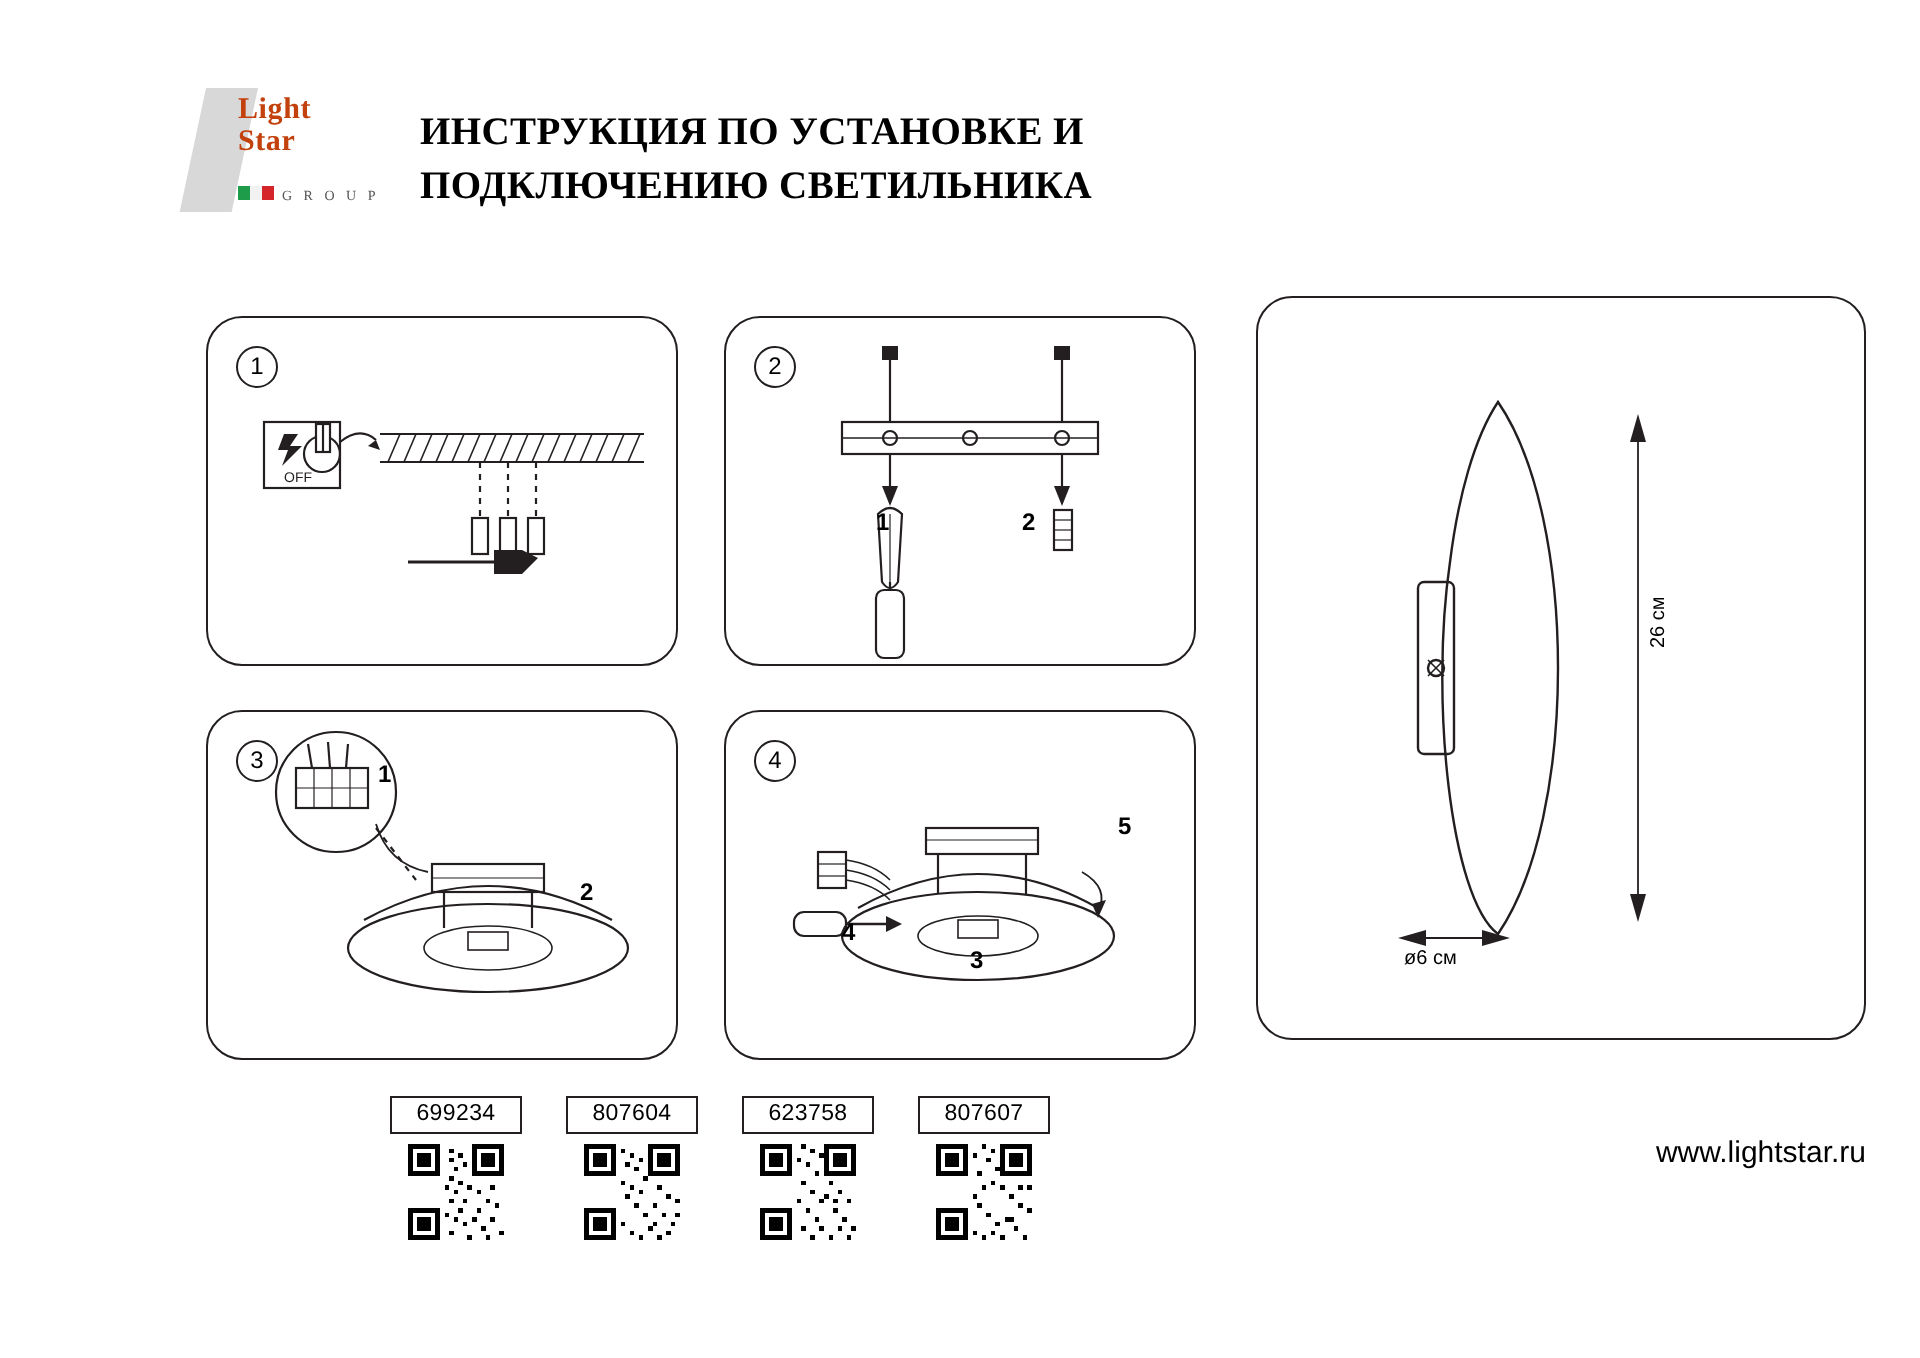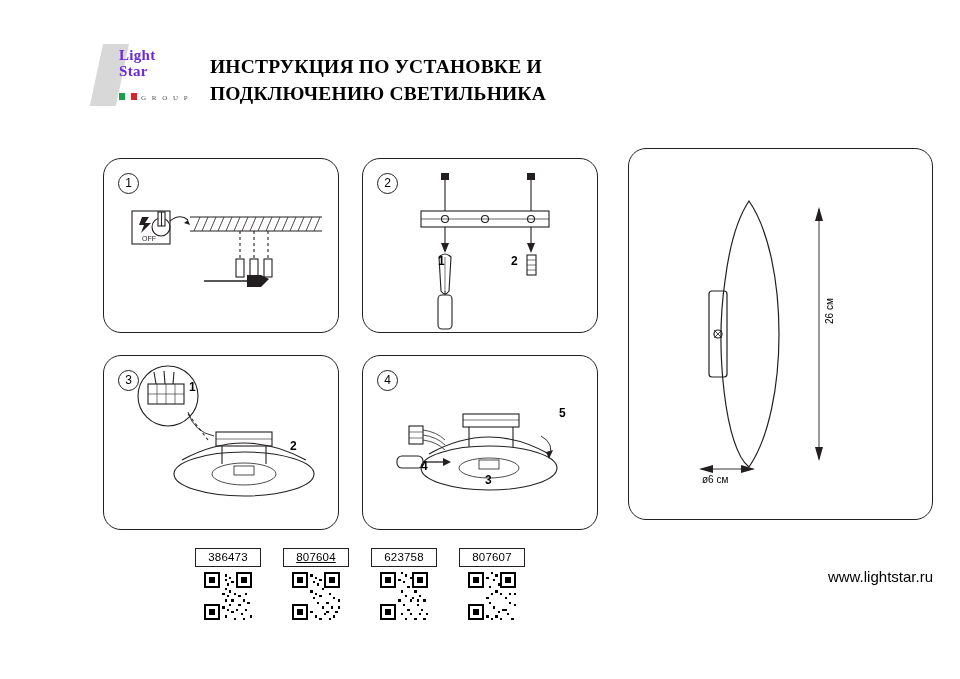--- a/index.html
+++ b/index.html
@@ -39,21 +39,21 @@
   }
   .logo-text {
     position: absolute;
     left: 16px;
     top: 4px;
     font-family: "Liberation Serif", serif;
     font-weight: bold;
     font-size: 15px;
     line-height: 15px;
     letter-spacing: 0.3px;
-    color: #6d28d9;
+    color: #c2410c;
   }
   .logo-text div { margin-bottom: 1px; }
   .logo-group {
     position: absolute;
     left: 38px;
     top: 50px;
     font-family: "Liberation Serif", serif;
     font-size: 7px;
     letter-spacing: 2px;
     color: #555;
@@ -381,21 +381,21 @@
       </g>
     </svg>
 
     <div class="lbl-small" style="left:196px; top:175px; transform:rotate(-90deg); transform-origin:left top; white-space:nowrap; font-size:10px;">26 см</div>
     <div class="lbl-small" style="left:73px; top:326px; font-size:10px;">ø6 см</div>
   </div>
 
   <div class="codes">
 
     <div class="code-item" style="left:0px; top:0px;">
-      <div class="code-label">386473</div>
+      <div class="code-label">699234</div>
       <svg class="qr" viewBox="0 0 21 21" shape-rendering="crispEdges">
         <rect width="21" height="21" fill="#fff"></rect>
         <g fill="#000">
           <rect x="0" y="0" width="7" height="1"></rect>
             <rect x="0" y="6" width="7" height="1"></rect>
           <rect x="0" y="0" width="1" height="7"></rect>
             <rect x="6" y="0" width="1" height="7"></rect>
           <rect x="2" y="2" width="3" height="3"></rect>
           <rect x="14" y="0" width="7" height="1"></rect>
             <rect x="14" y="6" width="7" height="1"></rect>
@@ -432,21 +432,21 @@
           <rect x="18" y="16" width="1" height="1"></rect>
             <rect x="20" y="19" width="1" height="1"></rect>
           <rect x="9" y="19" width="1" height="1"></rect>
             <rect x="13" y="20" width="1" height="1"></rect>
           <rect x="17" y="20" width="1" height="1"></rect>
             <rect x="11" y="14" width="1" height="1"></rect>
         </g>
       </svg>
     </div>
 
-    <div class="code-item" style="left:88px; top:0px;text-decoration:underline;">
+    <div class="code-item" style="left:88px; top:0px;">
       <div class="code-label">807604</div>
       <svg class="qr" viewBox="0 0 21 21" shape-rendering="crispEdges">
         <rect width="21" height="21" fill="#fff"></rect>
         <g fill="#000">
           <rect x="0" y="0" width="7" height="1"></rect>
             <rect x="0" y="6" width="7" height="1"></rect>
           <rect x="0" y="0" width="1" height="7"></rect>
             <rect x="6" y="0" width="1" height="7"></rect>
           <rect x="2" y="2" width="3" height="3"></rect>
           <rect x="14" y="0" width="7" height="1"></rect>

